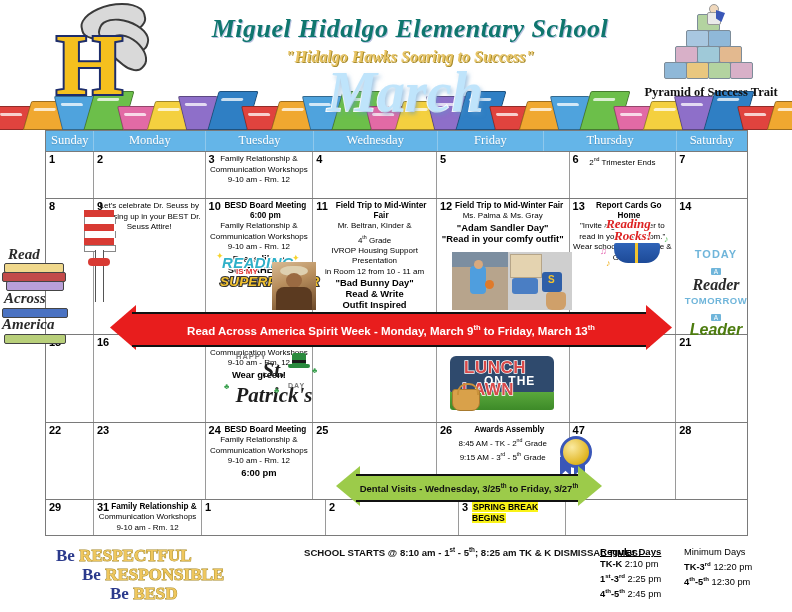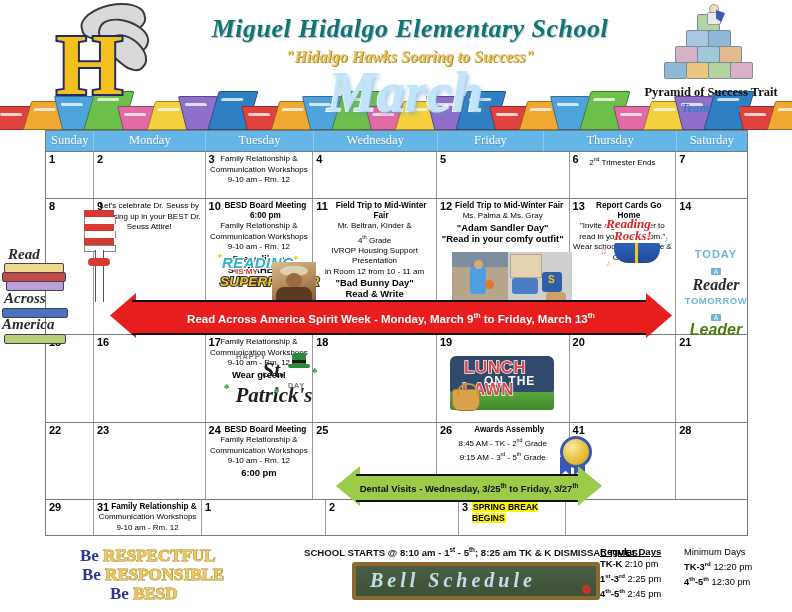--- a/index.html
+++ b/index.html
@@ -148,21 +148,21 @@
   .ribbon{position:absolute;left:556px;top:436px;width:34px;height:40px;z-index:7;}
   .ribbon .disc{position:absolute;left:4px;top:0;width:26px;height:26px;border-radius:50%;
      background:radial-gradient(circle at 35% 32%,#fbeaa0,#e0b521 70%,#b98f12);
      border:3px solid #3a57b8;}
   .ribbon .tailL{position:absolute;left:4px;top:21px;width:11px;height:19px;background:#3a57b8;
      clip-path:polygon(0 0,100% 0,100% 100%,50% 72%,0 100%);}
   .ribbon .tailR{position:absolute;left:18px;top:21px;width:11px;height:19px;background:#3a57b8;
      clip-path:polygon(0 0,100% 0,100% 100%,50% 72%,0 100%);}
 
   
-  .redbanner{position:absolute;left:110px;top:300px;width:562px;height:31px;z-index:9;}
+  .redbanner{position:absolute;left:110px;top:312px;width:562px;height:31px;z-index:9;}
   .redbanner .shaft{position:absolute;left:22px;top:0;width:518px;height:31px;
      background:#e81d1d;border-top:2px solid #111;border-bottom:2px solid #111;}
   .redbanner .lhead{position:absolute;left:0;top:-7px;width:26px;height:45px;background:#e81d1d;
      clip-path:polygon(0 50%,100% 0,100% 100%);
      filter:drop-shadow(-1px 0 0 #111) drop-shadow(0 -1px 0 #111) drop-shadow(0 1px 0 #111);}
   .redbanner .rhead{position:absolute;right:0;top:-7px;width:26px;height:45px;background:#e81d1d;
      clip-path:polygon(100% 50%,0 0,0 100%);
      filter:drop-shadow(1px 0 0 #111) drop-shadow(0 -1px 0 #111) drop-shadow(0 1px 0 #111);}
   .redbanner .txt{position:absolute;left:0;top:0;width:562px;height:31px;line-height:31px;
      text-align:center;color:#fff;font-weight:bold;font-size:11.5px;}
@@ -179,21 +179,21 @@
      text-align:center;color:#111;font-weight:bold;font-size:9.5px;}
   .hl{background:#faf318;font-weight:bold;font-size:8.5px;padding:0 1px;}
 
   
   .footer{position:absolute;left:0;top:540px;width:792px;height:72px;}
   .pbis{position:absolute;left:52px;top:6px;width:250px;}
   .pbis div{font-family:"Liberation Serif",serif;font-weight:bold;font-size:17px;line-height:19px;
      white-space:nowrap;}
   .pbis .be{color:#2b3a8c;}
   .pbis .wd{color:#efc75e;-webkit-text-stroke:1px #a88c2d;paint-order:stroke fill;}
-  .pbis .l1{padding-left:4px;margin-left:24px;} .pbis .l2{padding-left:30px;} .pbis .l3{padding-left:58px;}
+  .pbis .l1{padding-left:4px;} .pbis .l2{padding-left:30px;} .pbis .l3{padding-left:58px;}
   .startline{position:absolute;left:304px;top:6px;font-weight:bold;font-size:9.6px;color:#111;white-space:nowrap;}
   .bell{position:absolute;left:352px;top:22px;width:240px;height:30px;
      background:linear-gradient(#4b5f44,#3d5038);border:4px solid #8a6a30;border-radius:3px;}
   .bell span{position:absolute;left:14px;top:3px;font-family:"Liberation Serif",serif;
      font-style:italic;font-weight:bold;font-size:20px;letter-spacing:4px;color:#bfe0ea;}
   .bell .apple{position:absolute;right:5px;bottom:2px;width:9px;height:9px;background:#c0342b;border-radius:50%;}
   .dismiss{position:absolute;left:600px;top:6px;font-size:9.3px;line-height:12px;}
   .dismiss .hdg{font-weight:bold;text-decoration:underline;font-size:9.6px;}
   .dismiss b{font-weight:bold;}
   .mindays{position:absolute;left:684px;top:6px;font-size:9.3px;line-height:12px;}
@@ -253,21 +253,20 @@
       <div class="pblock" style="left: 26px; top: 24px; background: rgb(168, 199, 224);"></div>
       <div class="pblock" style="left: 48px; top: 24px; background: rgb(143, 184, 216);"></div>
       <div class="pblock" style="left: 37px; top: 8px; background: rgb(179, 211, 160);"></div>
       <div class="pyr-figure">
         <div style="position:absolute;left:5px;top:0;width:8px;height:8px;background:#f0d8bc;border:1px solid #999;border-radius:50%"></div>
         <div style="position:absolute;left:3px;top:8px;width:12px;height:11px;background:#eaeaea;border:1px solid #999;border-radius:2px"></div>
         <div style="position:absolute;left:12px;top:6px;width:9px;height:12px;background:#3a57b8;clip-path:polygon(0 0,100% 25%,60% 100%,0 70%)"></div>
       </div>
     </div>
   <div class="pyr-title">Pyramid of Success Trait</div>
-  <div class="pyr-trait">Team Spirit</div>
 </div>
 
 <div class="cal">
   <div class="dow-row" id="dowrow">
       <div class="dow" style="width: 48px;">Sunday</div>
       <div class="dow" style="width: 112px;">Monday</div>
       <div class="dow" style="width: 108px;">Tuesday</div>
       <div class="dow" style="width: 124px;">Wednesday</div>
       <div class="dow" style="width: 107px;">Friday</div>
       <div class="dow" style="width: 133px;">Thursday</div>
@@ -428,21 +427,21 @@
         </div>
         <div class="cell" style="width: 133px;">
           <div class="dnum">26</div>
           <div class="cbody">
             <div class="hdr-inline ind">Awards Assembly</div>
             <div class="thin">8:45 AM - TK - 2<sup>nd</sup> Grade</div>
             <div class="thin">9:15 AM - 3<sup>rd</sup> - 5<sup>th</sup> Grade</div>
           </div>
         </div>
         <div class="cell" style="width: 107px;">
-          <div class="dnum">41</div>
+          <div class="dnum">47</div>
           <div class="cbody"></div>
         </div>
         <div class="cell" style="width: 71px;">
           <div class="dnum">28</div>
           <div class="cbody"></div>
         </div>
       </div>
       <div class="wk" style="height: 35px;">
         <div class="cell" style="width: 48px;">
           <div class="dnum">29</div>
@@ -587,24 +586,20 @@
   <div class="txt" id="greentxt">Dental Visits - Wednesday, 3/25<sup>th</sup> to Friday, 3/27<sup>th</sup></div>
 </div>
 
 <div class="footer">
   <div class="pbis" id="pbis">
       <div class="l1"><span class="be">Be</span> <span class="wd">RESPECTFUL</span></div>
       <div class="l2"><span class="be">Be</span> <span class="wd">RESPONSIBLE</span></div>
       <div class="l3"><span class="be">Be</span> <span class="wd">BESD</span></div>
     </div>
   <div class="startline" id="startline">SCHOOL STARTS @ 8:10 am - 1<sup>st</sup> - 5<sup>th</sup>; 8:25 am TK &amp; K    DISMISSAL TIMES:</div>
-  <div class="bell">
-    <span>Bell Schedule</span>
-    <div class="apple"></div>
-  </div>
   <div class="dismiss" id="regdays">
       <div class="hdg">Regular Days</div>
       <div><b>TK-K</b> 2:10 pm</div>
       <div><b>1<sup>st</sup>-3<sup>rd</sup></b> 2:25 pm</div>
       <div><b>4<sup>th</sup>-5<sup>th</sup></b> 2:45 pm</div>
     </div>
   <div class="mindays" id="mindays">
       <div class="hdg">Minimum Days</div>
       <div><b>TK-3<sup>rd</sup></b> 12:20 pm</div>
       <div><b>4<sup>th</sup>-5<sup>th</sup></b> 12:30 pm</div>

